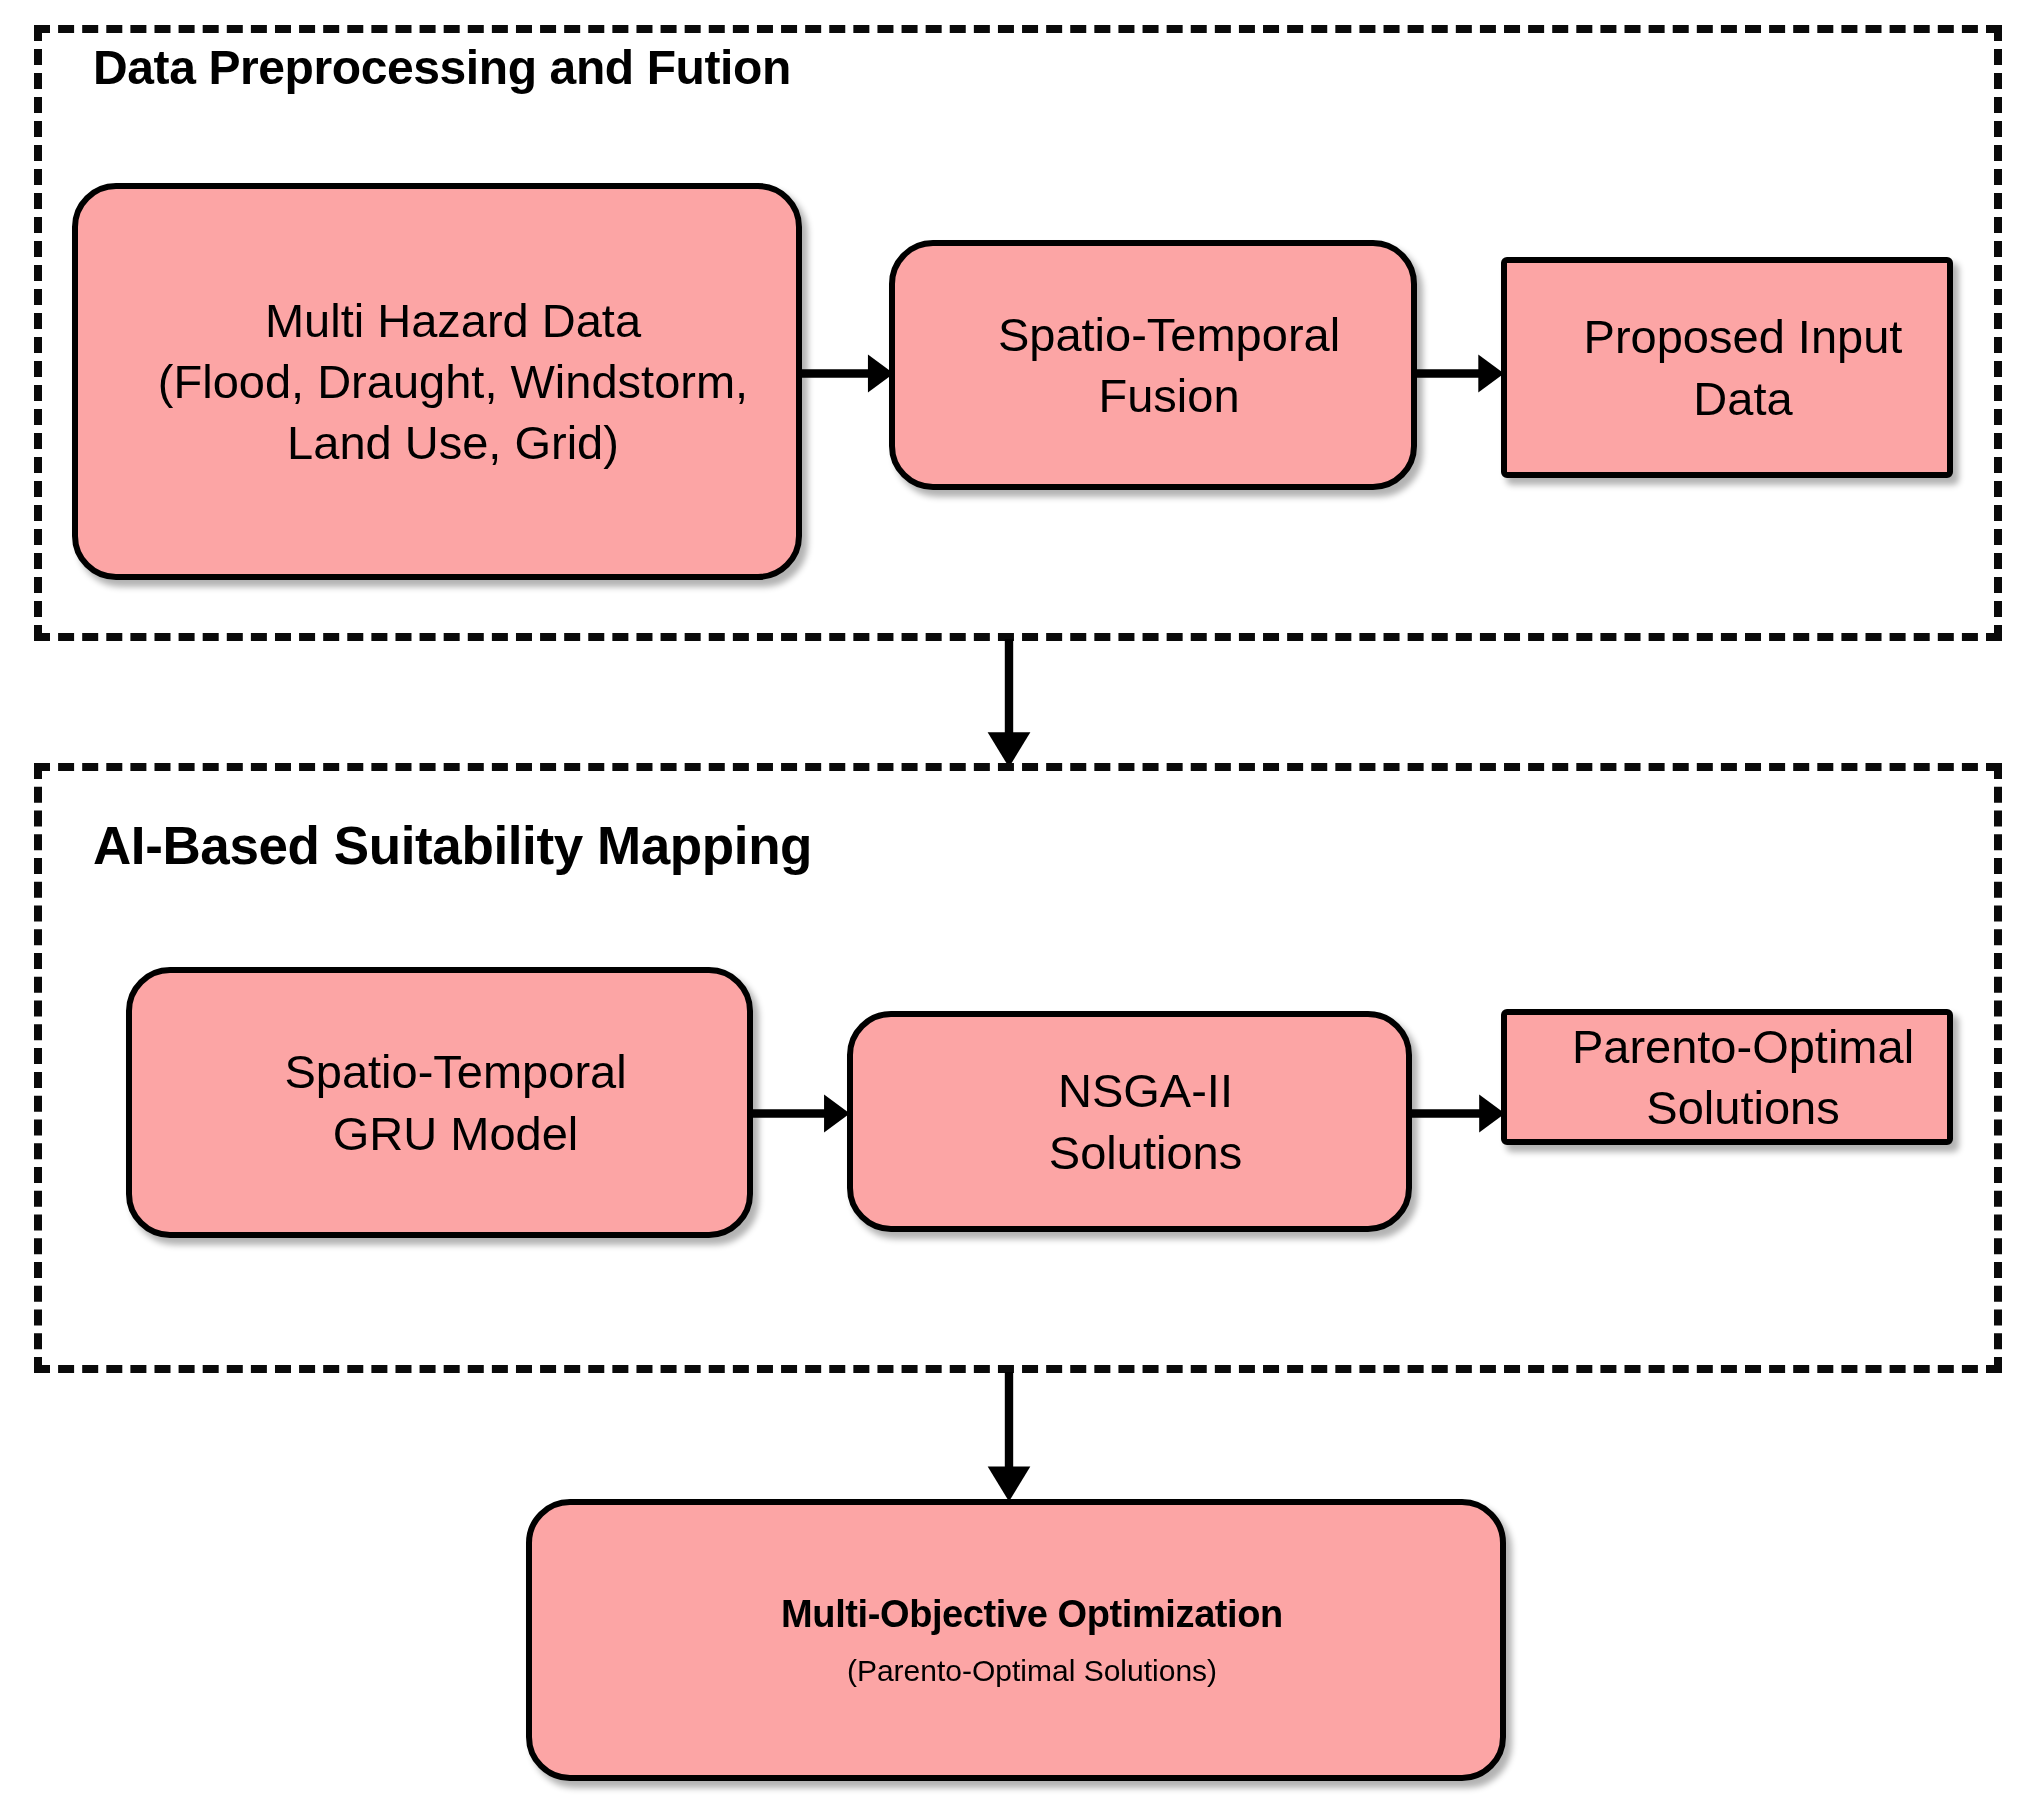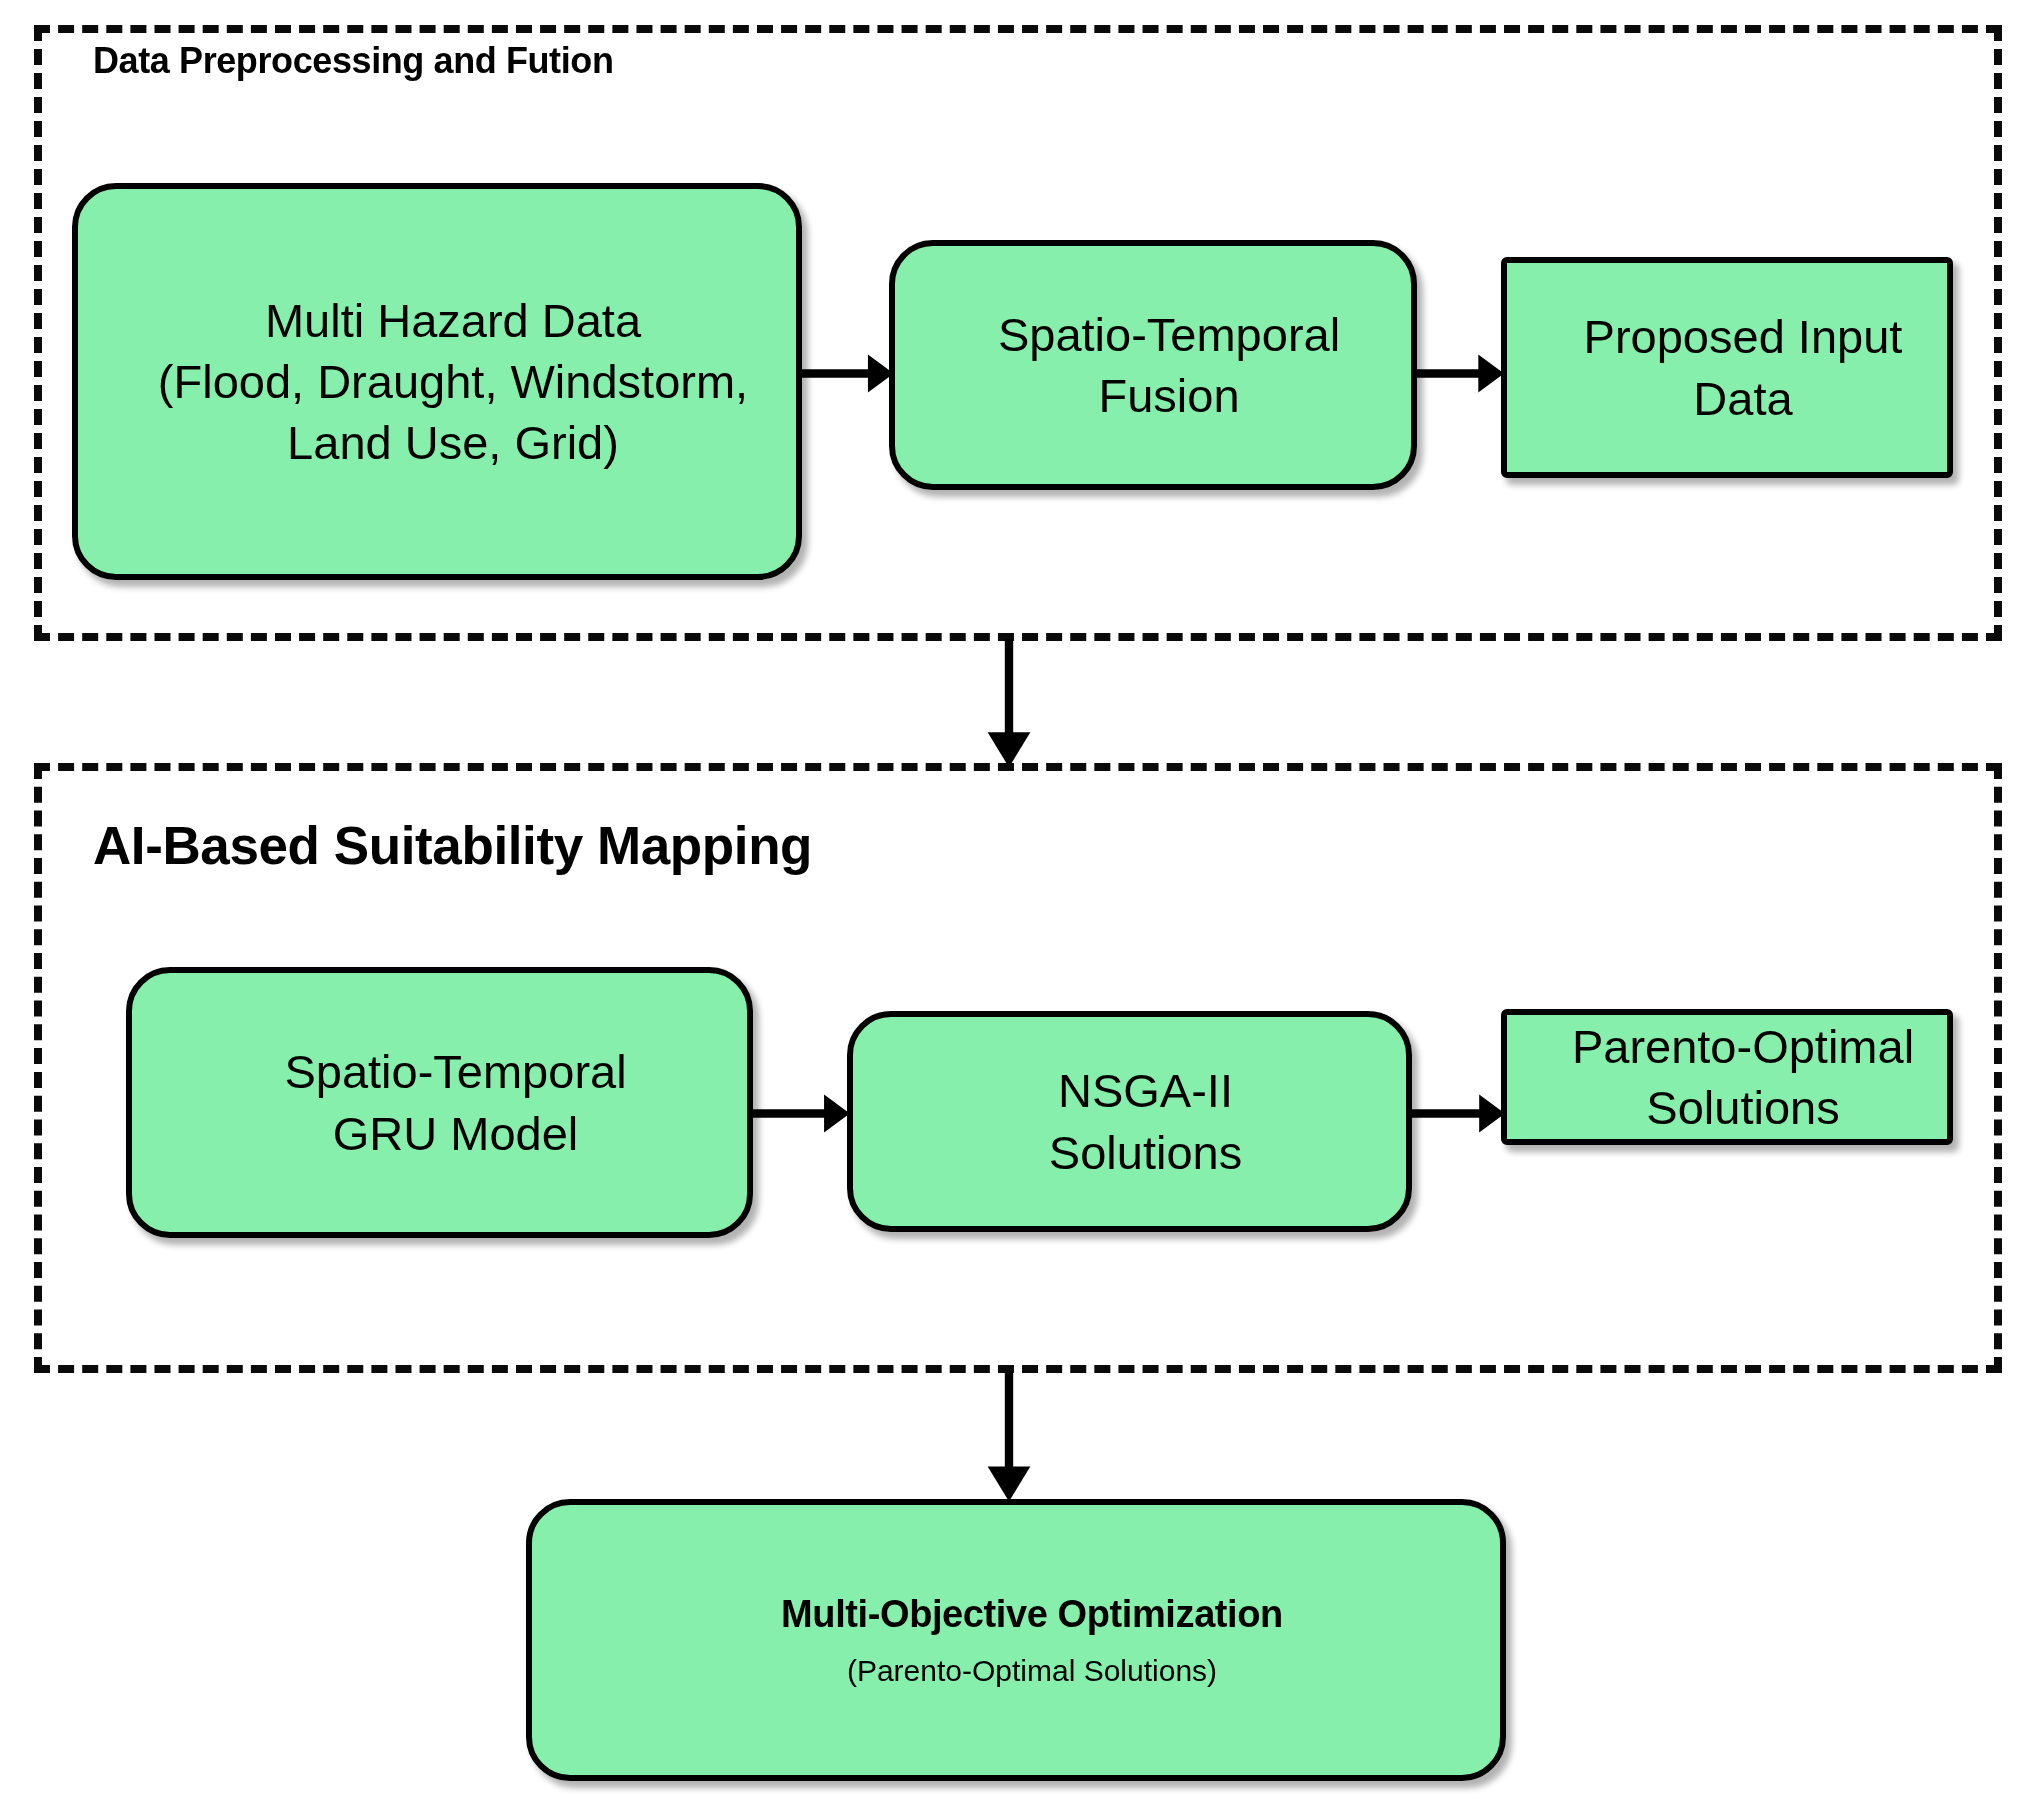--- a/index.html
+++ b/index.html
@@ -31,21 +31,21 @@
     font-weight: bold;
     color: #000000;
     white-space: nowrap;
     letter-spacing: -0.4px;
   }
 
   
   .node {
     position: absolute;
     box-sizing: border-box;
-    background: #86efac;
+    background: #fca5a5;
     border: 6.9px solid #000000;
     display: flex;
     align-items: center;
     justify-content: center;
     text-align: center;
     color: #000000;
     box-shadow: 5.3px 6.9px 6.9px rgba(0,0,0,0.30);
     line-height: 1.30;
     padding-left: 32px;
   }
@@ -73,21 +73,21 @@
   }
   .arrow svg { display: block; overflow: visible; }
 </style>
 </head>
 <body>
 
 <div id="canvas">
 
   <div class="group" style="left:34px; top:25px; width:1968px; height:616px;"></div>
 
-  <div class="group-title" style="left:93px; top:40px; font-size:36px;">Data Preprocessing and Fution</div>
+  <div class="group-title" style="left:93px; top:40px; font-size:48px;">Data Preprocessing and Fution</div>
 
   <div class="node rounded fs-big" style="left:72px; top:183px; width:730px; height:397px;">
     <span class="txt">
       <span>Multi Hazard Data</span><br>
       <span>(Flood, Draught, Windstorm,</span><br>
       <span>Land Use, Grid)</span>
     </span>
   </div>
 
   <div class="arrow" style="left:798px; top:347px;">

